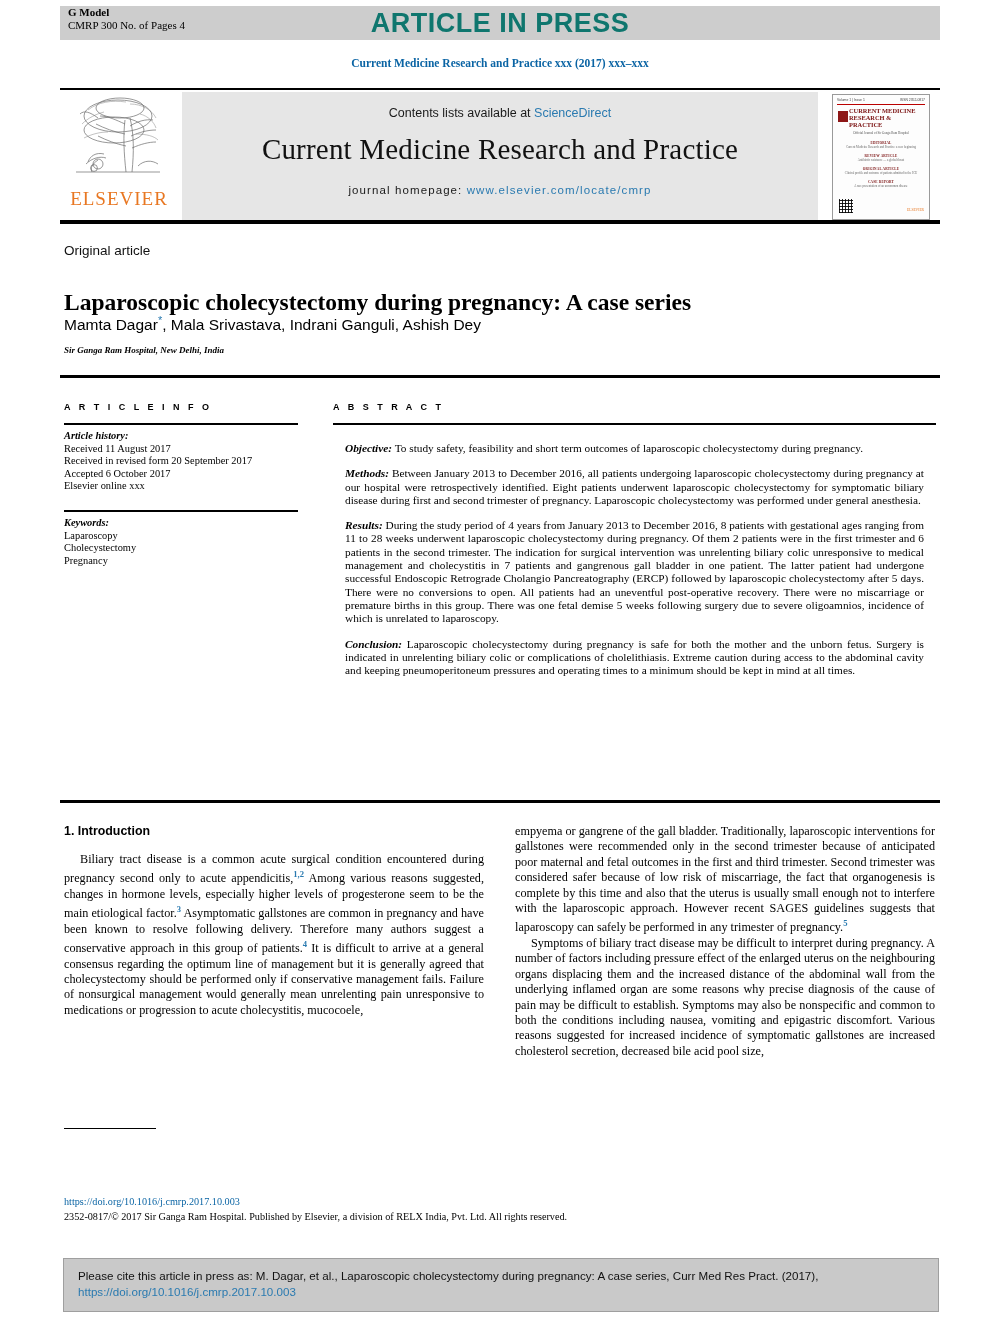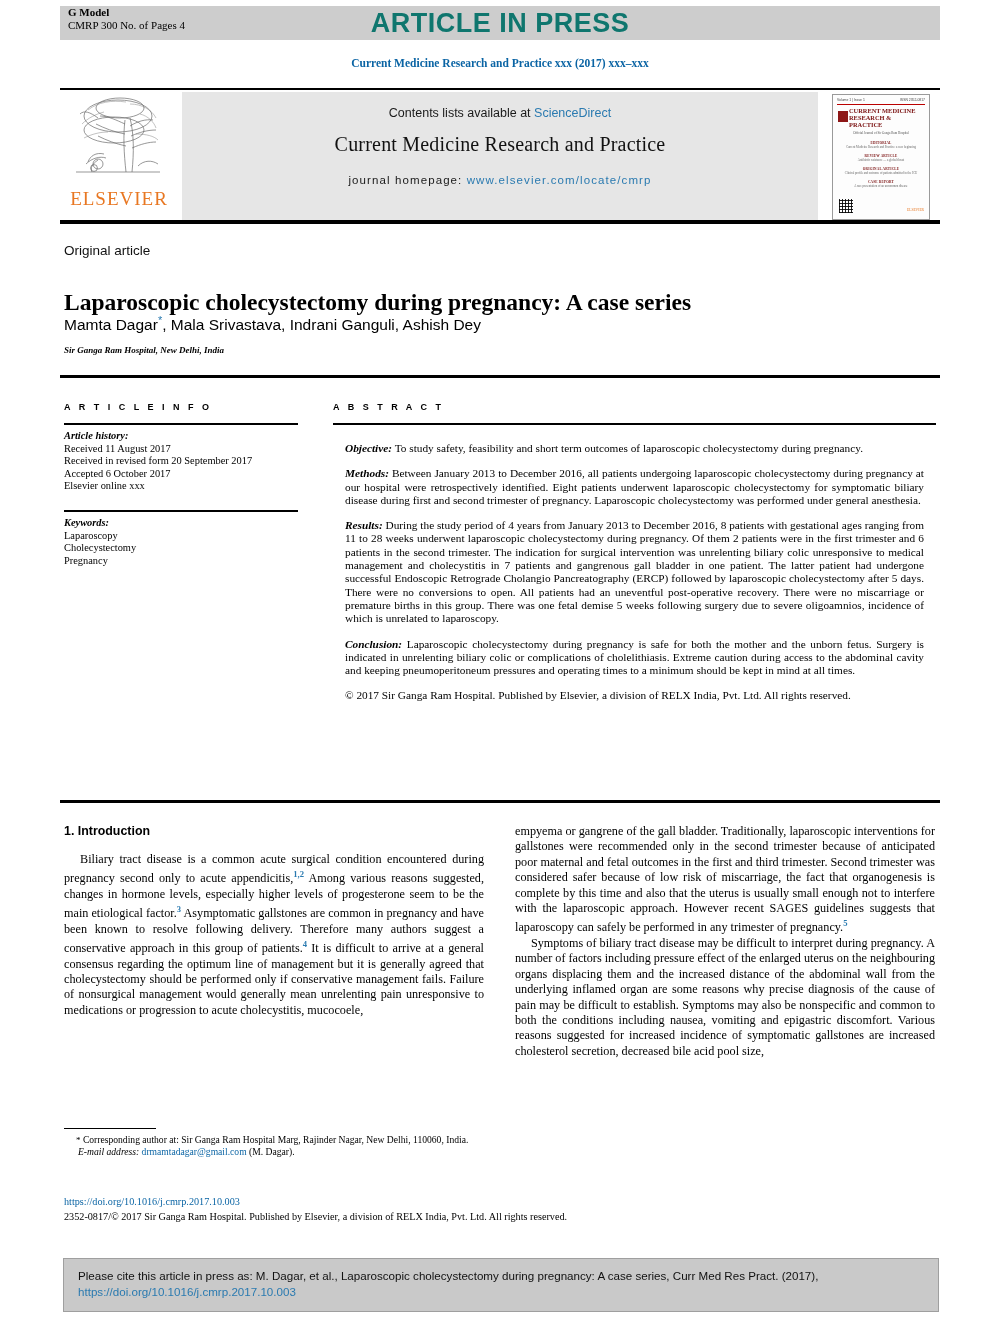--- a/index.html
+++ b/index.html
@@ -90,21 +90,21 @@
   .contents-line {
     margin-top: 14px;
     font-family: "Liberation Sans", sans-serif;
     font-size: 12.5px;
     color: #1a1a1a;
   }
   .contents-line a { color: #2a7ab0; text-decoration: none; }
   .journal-title {
     margin-top: 13px;
     font-family: "Liberation Serif", serif;
-    font-size: 20px;
+    font-size: 29px;
     letter-spacing: 0.2px;
     color: #111;
   }
   .homepage-line {
     margin-top: 18px;
     font-family: "Liberation Sans", sans-serif;
     font-size: 11.5px;
     letter-spacing: 1.1px;
     color: #1a1a1a;
   }
@@ -459,39 +459,34 @@
     <div>Pregnancy</div>
   </div>
 
   <div class="hdr-abstract">A B S T R A C T</div>
   <div class="rule-abs"></div>
   <div class="abstract">
     <p><span class="run">Objective:</span><span> To study safety, feasibility and short term outcomes of laparoscopic cholecystectomy during pregnancy.</span></p>
     <p><span class="run">Methods:</span><span> Between January 2013 to December 2016, all patients undergoing laparoscopic cholecystectomy during pregnancy at our hospital were retrospectively identified. Eight patients underwent laparoscopic cholecystectomy for symptomatic biliary disease during first and second trimester of pregnancy. Laparoscopic cholecystectomy was performed under general anesthesia.</span></p>
     <p><span class="run">Results:</span><span> During the study period of 4 years from January 2013 to December 2016, 8 patients with gestational ages ranging from 11 to 28 weeks underwent laparoscopic cholecystectomy during pregnancy. Of them 2 patients were in the first trimester and 6 patients in the second trimester. The indication for surgical intervention was unrelenting biliary colic unresponsive to medical management and cholecystitis in 7 patients and gangrenous gall bladder in one patient. The latter patient had undergone successful Endoscopic Retrograde Cholangio Pancreatography (ERCP) followed by laparoscopic cholecystectomy after 5 days. There were no conversions to open. All patients had an uneventful post-operative recovery. There were no miscarriage or premature births in this group. There was one fetal demise 5 weeks following surgery due to severe oligoamnios, incidence of which is unrelated to laparoscopy.</span></p>
     <p><span class="run">Conclusion:</span><span> Laparoscopic cholecystectomy during pregnancy is safe for both the mother and the unborn fetus. Surgery is indicated in unrelenting biliary colic or complications of cholelithiasis. Extreme caution during access to the abdominal cavity and keeping pneumoperitoneum pressures and operating times to a minimum should be kept in mind at all times.</span></p>
-    <p>© 2017 Sir Ganga Ram Hospital. Published by Elsevier, a division of RELX India, Pvt. Ltd. All rights reserved.</p>
   </div>
   <div class="rule-after-abs"></div>
 
   <div class="col-left">
     <h2 class="sec-h">1. Introduction</h2>
     <p class="body-p"><span>Biliary tract disease is a common acute surgical condition encountered during pregnancy second only to acute appendicitis,</span><sup>1,2</sup><span> Among various reasons suggested, changes in hormone levels, especially higher levels of progesterone seem to be the main etiological factor.</span><sup>3</sup><span> Asymptomatic gallstones are common in pregnancy and have been known to resolve following delivery. Therefore many authors suggest a conservative approach in this group of patients.</span><sup>4</sup><span> It is difficult to arrive at a general consensus regarding the optimum line of management but it is generally agreed that cholecystectomy should be performed only if conservative management fails. Failure of nonsurgical management would generally mean unrelenting pain unresponsive to medications or progression to acute cholecystitis, mucocoele,</span></p>
   </div>
 
   <div class="col-right">
     <p class="body-p" style="text-indent:0;"><span>empyema or gangrene of the gall bladder. Traditionally, laparoscopic interventions for gallstones were recommended only in the second trimester because of anticipated poor maternal and fetal outcomes in the first and third trimester. Second trimester was considered safer because of low risk of miscarriage, the fact that organogenesis is complete by this time and also that the uterus is usually small enough not to interfere with the laparoscopic approach. However recent SAGES guidelines suggests that laparoscopy can safely be performed in any trimester of pregnancy.</span><sup>5</sup></p>
     <p class="body-p">Symptoms of biliary tract disease may be difficult to interpret during pregnancy. A number of factors including pressure effect of the enlarged uterus on the neighbouring organs displacing them and the increased distance of the abdominal wall from the underlying inflamed organ are some reasons why precise diagnosis of the cause of pain may be difficult to establish. Symptoms may also be nonspecific and common to both the conditions including nausea, vomiting and epigastric discomfort. Various reasons suggested for increased incidence of symptomatic gallstones are increased cholesterol secretion, decreased bile acid pool size,</p>
   </div>
 
   <div class="fn-rule"></div>
-  <div class="footnote">
-    <div style="text-indent:12px;"><span class="star">*</span><span> Corresponding author at: Sir Ganga Ram Hospital Marg, Rajinder Nagar, New Delhi, 110060, India.</span></div>
-    <div class="ln2"><span class="em">E-mail address:</span> <a href="#">drmamtadagar@gmail.com</a><span> (M. Dagar).</span></div>
-  </div>
   <div class="doi-line">https://doi.org/10.1016/j.cmrp.2017.10.003</div>
   <div class="issn-line">2352-0817/© 2017 Sir Ganga Ram Hospital. Published by Elsevier, a division of RELX India, Pvt. Ltd. All rights reserved.</div>
 
   <div class="cite-box">
     <div class="cite-inner">
       <span>Please cite this article in press as: M. Dagar, et al., Laparoscopic cholecystectomy during pregnancy: A case series, Curr Med Res Pract. (2017),</span><br>
       <a href="#">https://doi.org/10.1016/j.cmrp.2017.10.003</a>
     </div>
   </div>
 

